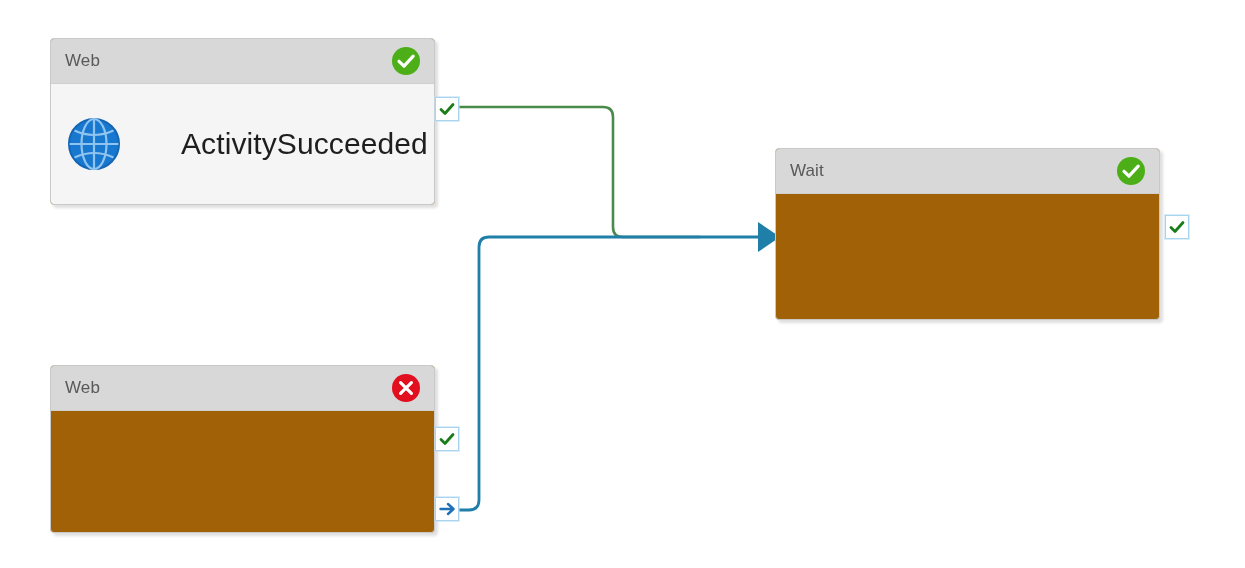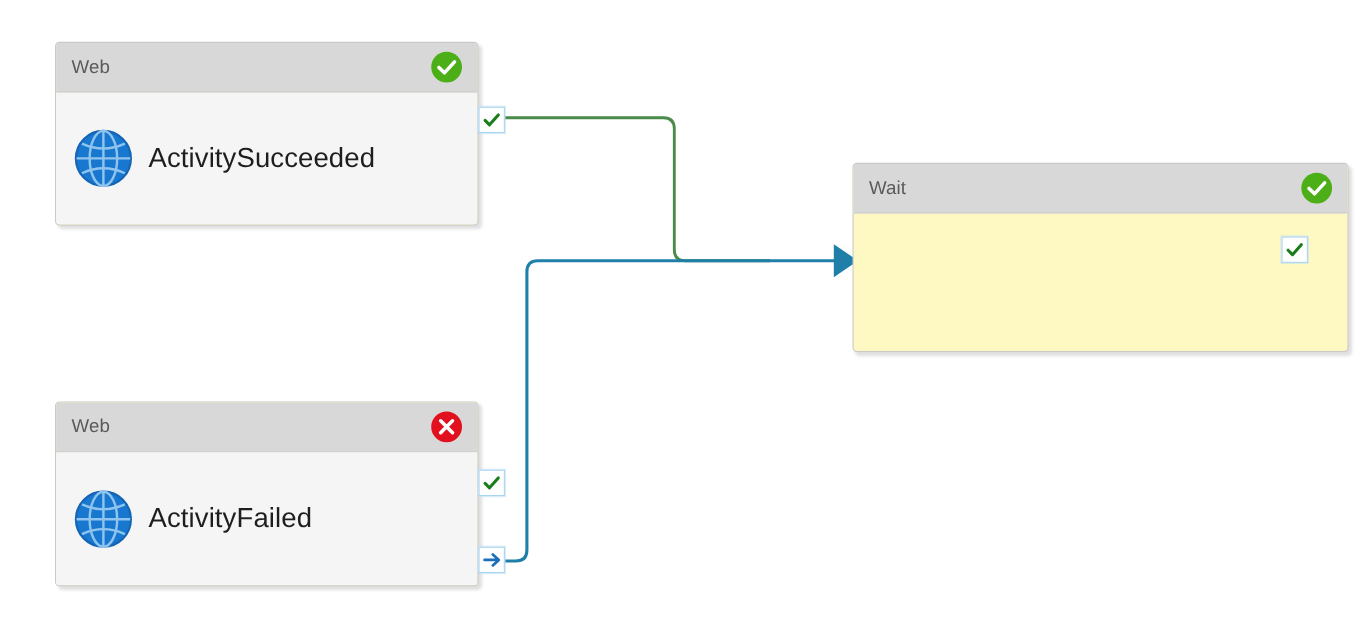--- a/index.html
+++ b/index.html
@@ -27,21 +27,21 @@
     top: 0;
     width: 1245px;
     height: 568px;
     pointer-events: none;
   }
 
   
   .node {
     position: absolute;
     box-sizing: border-box;
-    background: #fef9c3;
+    background: #a16207;
     border: 1px solid #c9c9c9;
     border-radius: 4px;
     box-shadow: 3px 3px 3px rgba(0,0,0,0.13);
     overflow: hidden;
   }
   .node-header {
     position: relative;
     height: 44px;
     background: #d8d8d8;
     border-bottom: 1px solid #cfcfcf;
@@ -73,25 +73,26 @@
   .node-icon {
     flex: 0 0 auto;
     width: 58px;
     height: 58px;
     margin-right: 12px;
     display: flex;
     align-items: center;
     justify-content: center;
   }
   .node-label {
-    font-size: 25px;
+    font-size: 30px;
     color: #1e1e1e;
     letter-spacing: 0.1px;
     white-space: nowrap;
     font-weight: 400;
+    margin-left: 46px;
   }
 
   
   .handle {
     position: absolute;
     box-sizing: border-box;
     width: 24px;
     height: 24px;
     background: #ffffff;
     border: 1px solid #a8d4ef;
@@ -153,50 +154,35 @@
   <div class="node" style="left:50px; top:365px; width:385px; height:168px;">
     <div class="node-header">
       <span class="node-type">Web</span>
       <span class="status-badge">
         <svg viewBox="0 0 30 30" width="30" height="30">
           <circle cx="15" cy="15" r="14" fill="#e2101f"></circle>
           <path d="M 9.6 9.6 L 20.4 20.4 M 20.4 9.6 L 9.6 20.4" fill="none" stroke="#ffffff" stroke-width="3.2" stroke-linecap="round"></path>
         </svg>
       </span>
     </div>
-    <div class="node-body">
-      <span class="node-icon">
-        <svg viewBox="0 0 58 58" width="58" height="58">
-          <circle cx="29" cy="29" r="25" fill="#1878d0" stroke="#1565b5" stroke-width="2"></circle>
-          <g fill="none" stroke="#8fc4ee" stroke-width="2.2">
-            <ellipse cx="29" cy="29" rx="12.5" ry="25"></ellipse>
-            <line x1="29" y1="4" x2="29" y2="54"></line>
-            <line x1="4.6" y1="29" x2="53.4" y2="29"></line>
-            <path d="M 9.5 15.5 Q 29 24.5 48.5 15.5"></path>
-            <path d="M 9.5 42.5 Q 29 33.5 48.5 42.5"></path>
-          </g>
-        </svg>
-      </span>
-      <span class="node-label">ActivityFailed</span>
-    </div>
   </div>
 
   <div class="handle" style="left:435px; top:427px;">
     <svg viewBox="0 0 18 18" width="18" height="18">
       <path d="M 3 9.5 L 7 13.5 L 15 4.5" fill="none" stroke="#1a7d1a" stroke-width="2.8" stroke-linecap="round" stroke-linejoin="round"></path>
     </svg>
   </div>
 
   <div class="handle" style="left:435px; top:497px;">
     <svg viewBox="0 0 18 18" width="18" height="18">
       <path d="M 2.5 9 L 15 9 M 10 4 L 15.5 9 L 10 14" fill="none" stroke="#1f6fb8" stroke-width="2.4" stroke-linecap="round" stroke-linejoin="round"></path>
     </svg>
   </div>
 
-  <div class="node" style="left:775px; top:148px; width:451px; height:172px;">
+  <div class="node" style="left:775px; top:148px; width:385px; height:172px;">
     <div class="node-header">
       <span class="node-type">Wait</span>
       <span class="status-badge">
         <svg viewBox="0 0 30 30" width="30" height="30">
           <circle cx="15" cy="15" r="14" fill="#4caf17"></circle>
           <path d="M 8 15.3 L 13 20.2 L 22.2 10.2" fill="none" stroke="#ffffff" stroke-width="3.2" stroke-linecap="round" stroke-linejoin="round"></path>
         </svg>
       </span>
     </div>
   </div>

